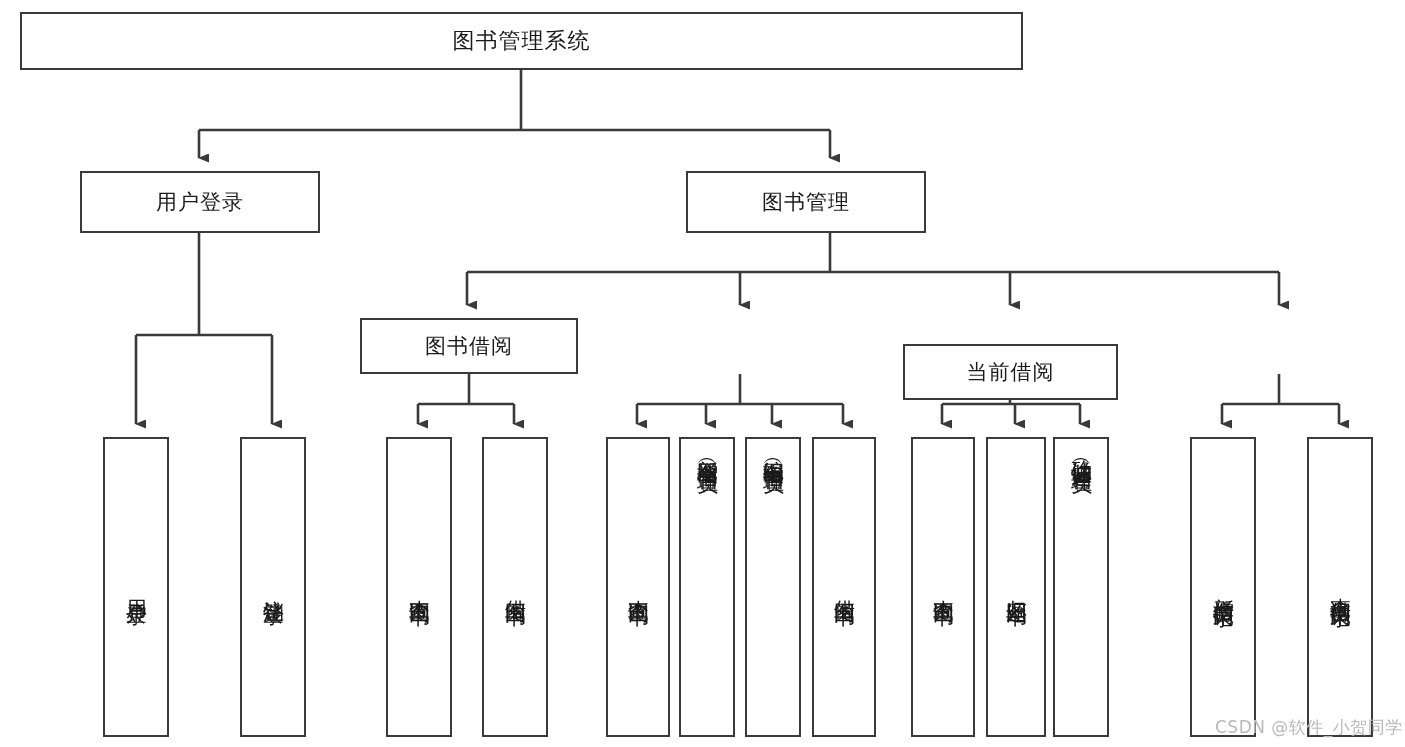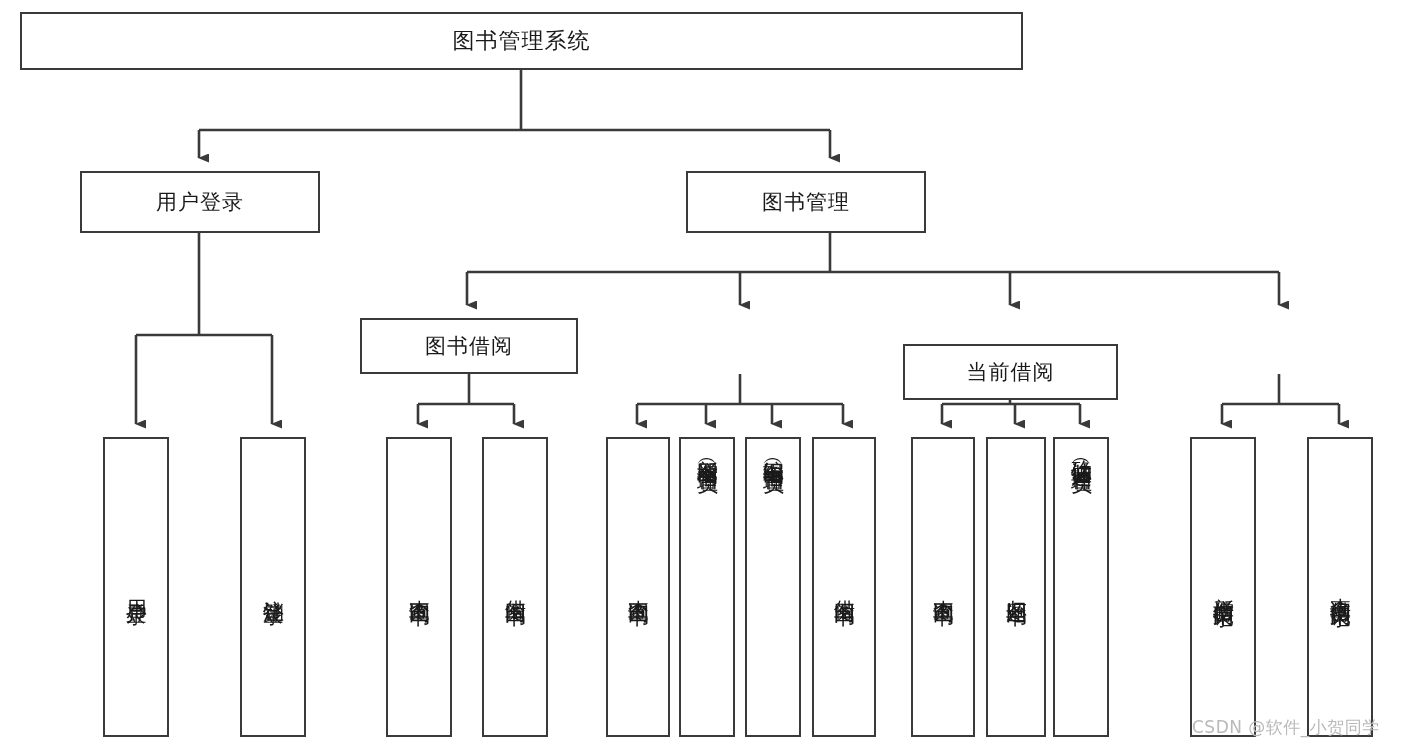--- a/index.html
+++ b/index.html
@@ -202,14 +202,14 @@
     <div class="leaf-inner">
         <span class="vtext">新增借阅记录</span>
       </div>
   </div>
   <div class="node leaf" id="n-leaf-12" style="left: 1307px; top: 437px; width: 66px; height: 300px;">
     <div class="leaf-inner">
         <span class="vtext">查询借阅记录</span>
       </div>
   </div>
 
-  <div class="watermark" id="wm" style="left: 1192px; top: 716px; color: rgb(185, 185, 185);">CSDN @软件_小贺同学</div>
+  <div class="watermark" id="wm" style="left: 1192px; top: 716px; color: rgb(185, 185, 185); padding-left: 23px;">CSDN @软件_小贺同学</div>
 </div>
 
 </body></html>

